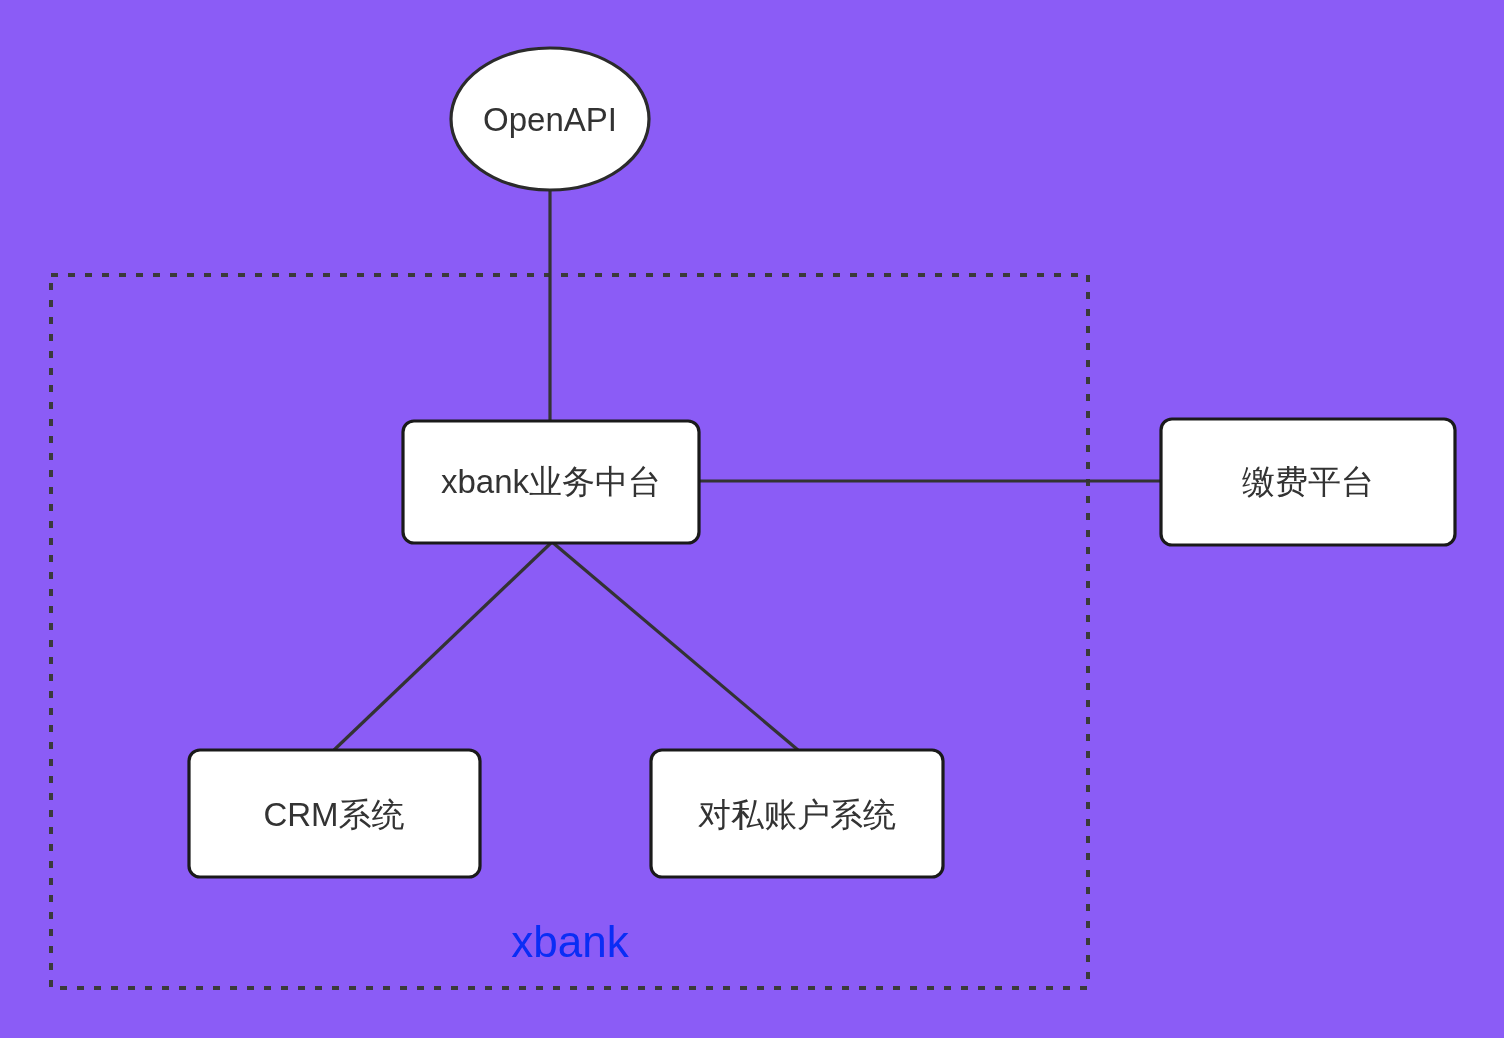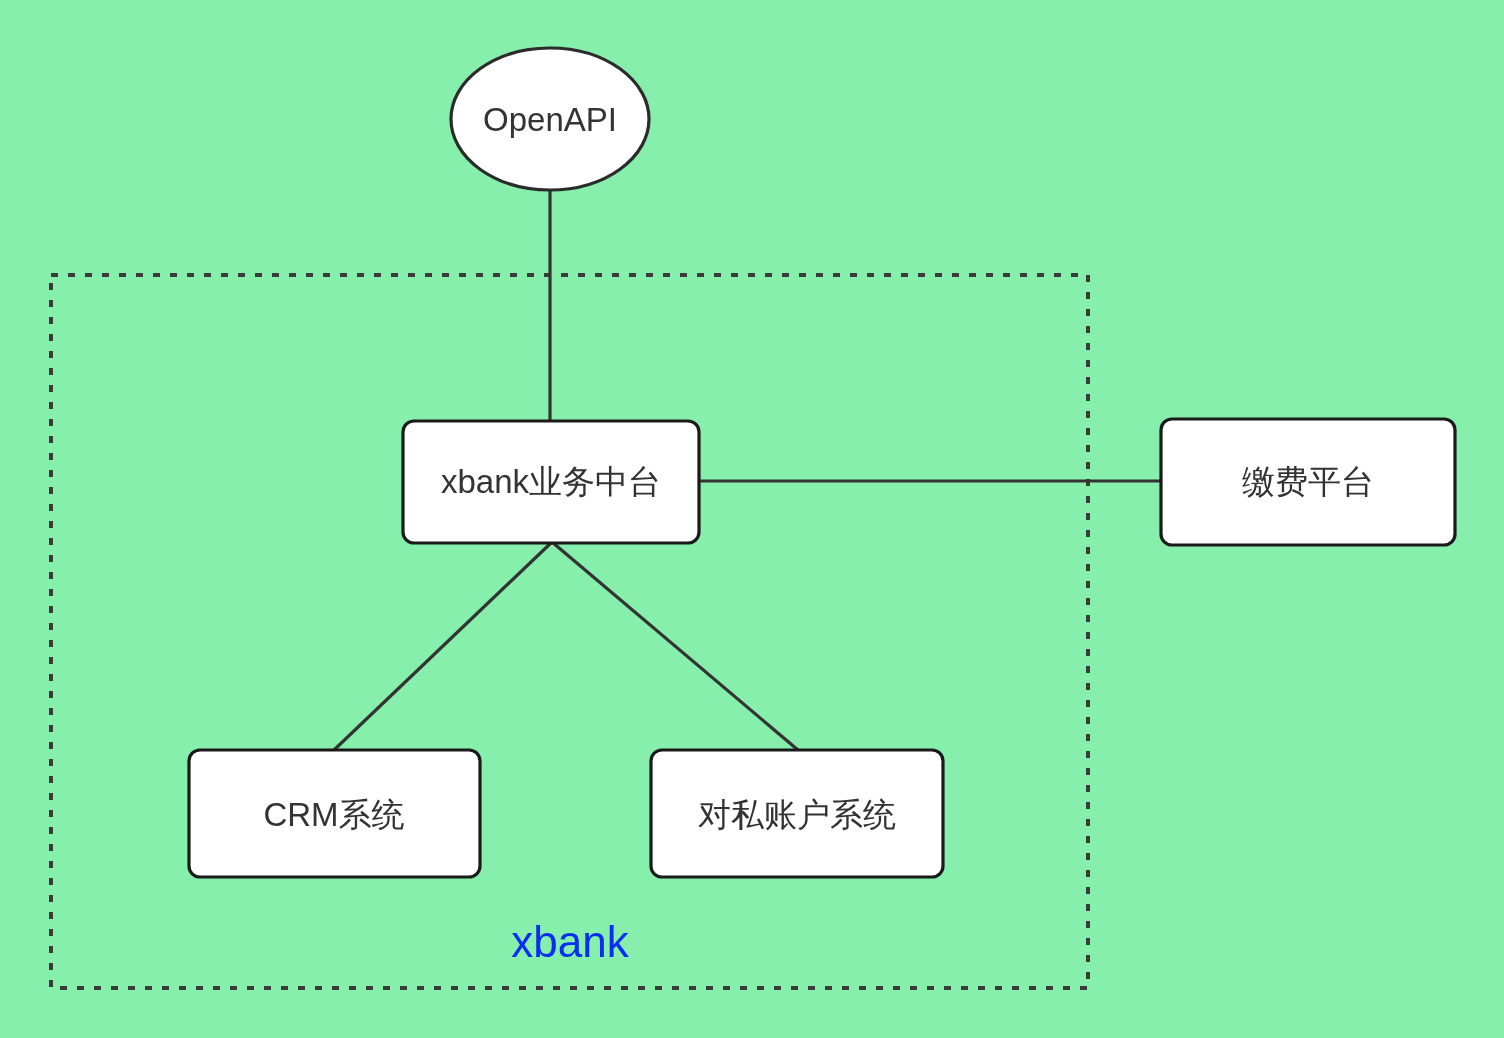--- a/index.html
+++ b/index.html
@@ -7,21 +7,21 @@
     padding: 0;
     background: #ffffff;
   }
   body {
     font-family: "Liberation Sans", "DejaVu Sans", sans-serif;
   }
   #canvas {
     position: relative;
     width: 1504px;
     height: 1038px;
-    background: #86efac;
+    background: #8b5cf6;
     overflow: hidden;
   }
   #diagram-svg {
     position: absolute;
     top: 0;
     left: 0;
     width: 1504px;
     height: 1038px;
   }
   .node-label {

